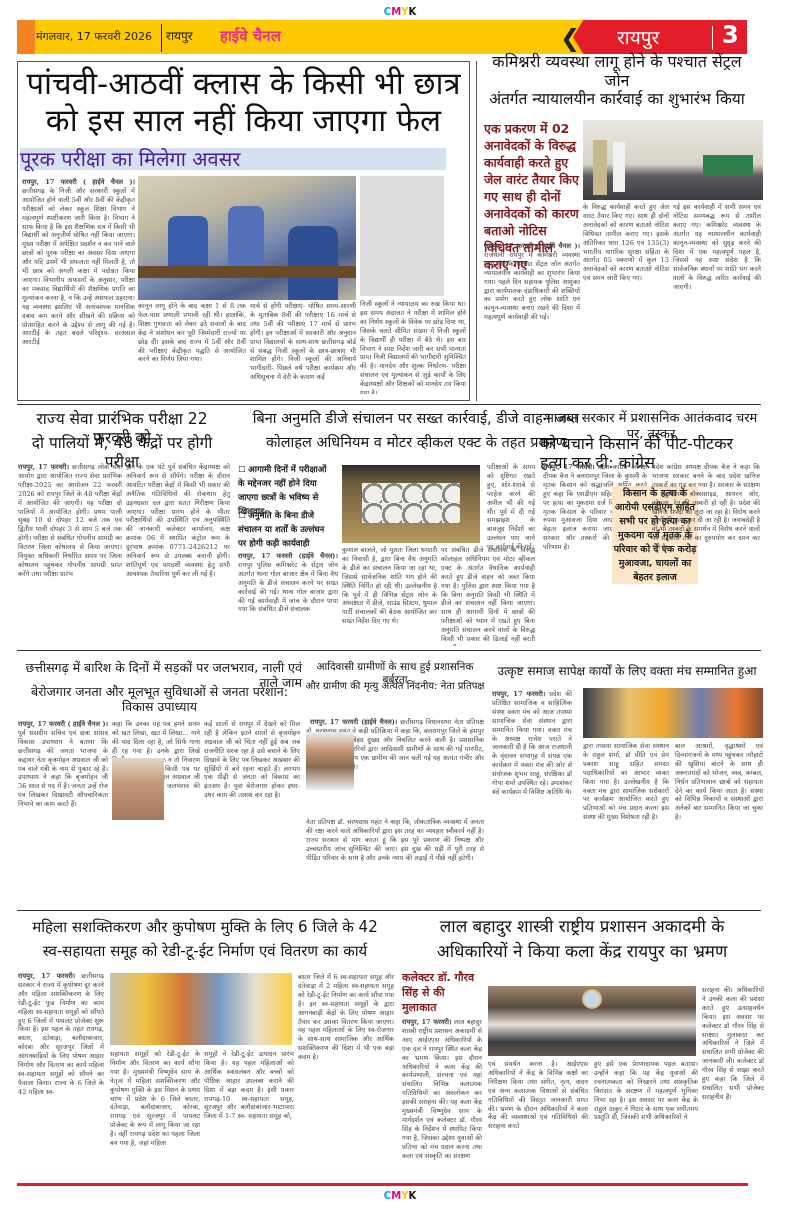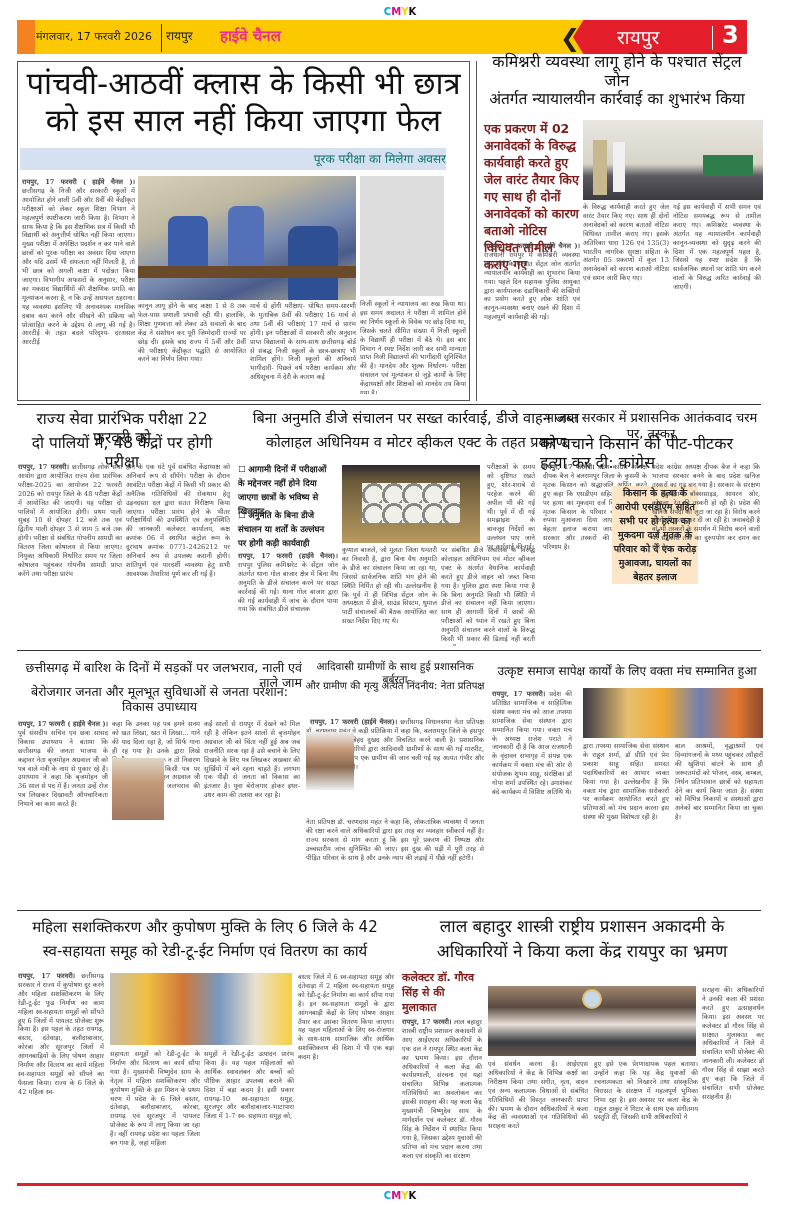--- a/index.html
+++ b/index.html
@@ -13,21 +13,21 @@
 .mast-sep{left:161px;top:24px;width:1px;height:28px;background:#222}
 .mast-city{left:166px;top:27px;font-size:12px;color:#222}
 .mast-brand{left:220px;top:25px;font-size:15px;color:#e8308a;font-weight:bold}
 .mast-right{left:573px;top:20px;width:174px;height:34px;background:#e31e2a;clip-path:polygon(6% 0,100% 0,100% 100%,6% 100%,0 50%)}
 .mast-chev{left:560px;top:24px;font-size:24px;color:#222;font-weight:bold}
 .mast-r-city{left:617px;top:24px;font-size:19px;color:#fff}
 .mast-r-sep{left:712px;top:26px;width:1px;height:24px;background:#fff}
 .mast-r-num{left:722px;top:21px;font-size:24px;color:#fff;font-weight:bold}
 .box1{left:17px;top:61px;width:453px;height:340px;border:1px solid #555}
 .hl-big{font-family:"DejaVu Sans",sans-serif;color:#111;text-align:center;line-height:1.12}
-.subbar{background:#d5e1f0;color:#0f766e;text-align:right;font-size:12px}
+.subbar{background:#d5e1f0;color:#4c1d95;text-align:left;font-size:20px}
 .body{font-family:"DejaVu Serif",serif;font-size:6.6px;line-height:8.9px;color:#444;text-align:justify;overflow:hidden}
 .photo{background:#bbb;overflow:hidden}
 .hl{color:#111;line-height:1.2}
 .rule{background:#333;height:1px}
 .kicker{font-weight:bold;color:#7f1d1d;font-size:12.5px;line-height:17px}
 .callout{background:#fde6c7;color:#222;text-align:center;font-size:9.5px;line-height:14px;font-weight:bold}
 .bullet{font-size:8.5px;color:#222;line-height:14px}
 .footer-rule{left:17px;top:1183px;width:731px;height:3px;background:#e31e2a}
 </style>
 </head>

